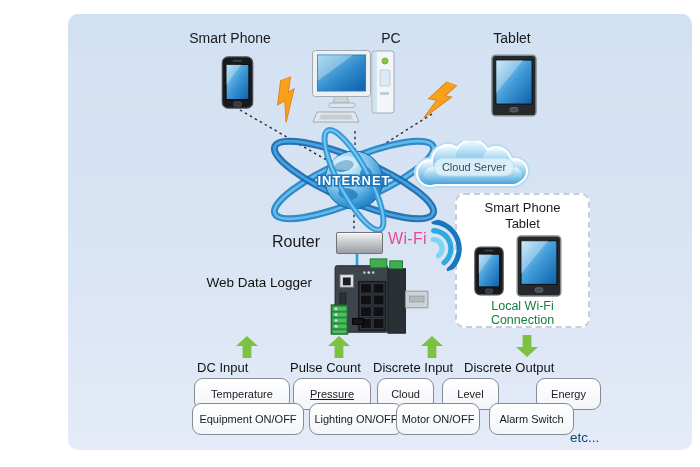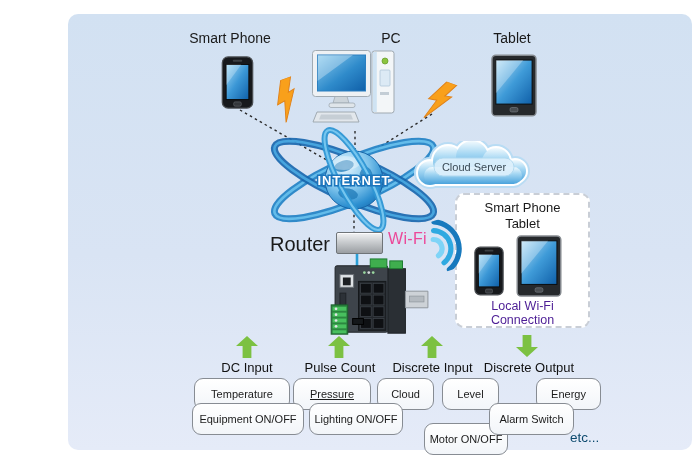--- a/index.html
+++ b/index.html
@@ -15,48 +15,48 @@
     background:linear-gradient(180deg,#d2e1f2 0%,#d9e4f4 55%,#e5ebf8 100%);
     z-index:0;
   }
   .lines-svg{left:0;top:0;width:700px;height:467px;z-index:1;pointer-events:none;}
   .z2{z-index:2;}
   .z3{z-index:3;}
   .dev-label{
     font-size:14px;color:#1a1a1a;text-align:center;line-height:15px;z-index:2;
   }
   .router-label{
-    font-size:20px;color:#1a1a1a;text-align:right;z-index:2;
+    font-size:16px;color:#1a1a1a;text-align:center;z-index:2;
   }
   .router-box{
     left:336px;top:232px;width:45px;height:20px;z-index:2;
     background:linear-gradient(180deg,#f2f3f4 0%,#c9cccf 45%,#9a9ea2 100%);
     border:1px solid #6f7478;border-radius:2px;
     box-shadow:inset 0 1px 0 rgba(255,255,255,.8);
   }
   .wifi-label{
     left:388px;top:230px;font-size:16px;color:#ec4899;z-index:2;letter-spacing:.3px;
   }
   .local-box{
     left:455px;top:193px;width:135px;height:135px;z-index:3;
     background:#ffffff;border:2px dashed #c9ced6;border-radius:9px;
     box-sizing:border-box;
   }
   .local-title{
     font-size:13px;color:#1a1a1a;text-align:center;line-height:16px;z-index:3;
   }
   .local-caption{
-    font-size:12.5px;color:#4c1d95;text-align:center;line-height:14px;z-index:3;
+    font-size:12.5px;color:#15803d;text-align:center;line-height:14px;z-index:3;
   }
   .logger-label{
     left:172px;top:275px;width:140px;text-align:right;z-index:2;
     font-size:13.5px;color:#111;line-height:16px;
   }
   .io-label{
-    top:360px;font-size:13px;color:#111;text-align:center;z-index:2;white-space:nowrap;
+    top:360px;font-size:13px;color:#111;text-align:left;z-index:2;white-space:nowrap;
   }
   .arrow{width:22px;height:22px;background:#7cc142;z-index:2;}
   .arrow-up{clip-path:polygon(50% 0%,100% 46%,70% 46%,70% 100%,30% 100%,30% 46%,0% 46%);}
   .arrow-down{clip-path:polygon(30% 0%,70% 0%,70% 54%,100% 54%,50% 100%,0% 54%,30% 54%);}
   .pill{
     height:32px;border-radius:9px;z-index:2;box-sizing:border-box;
     background:linear-gradient(180deg,#ffffff,#f2f5f9);
     border:1px solid #878c93;
     display:flex;align-items:center;justify-content:center;
     font-size:11px;color:#1b1b1b;white-space:nowrap;
@@ -247,20 +247,21 @@
   <rect x="1" y="1" width="45" height="62" rx="4" fill="#26292c" stroke="#868b90" stroke-width="1.5"></rect>
   <rect x="5" y="6" width="37" height="45" fill="url(#scr-t2)" stroke="#0a0b0c"></rect>
   <polygon points="5,6 33,6 5,40" fill="#ffffff" opacity="0.28"></polygon>
   <rect x="19.5" y="54.5" width="8" height="4.5" rx="1.6" fill="#4a4e52" stroke="#6e7378" stroke-width="0.8"></rect>
 </svg>
 
 <div class="abs local-caption" style="left:455px;top:299px;width:135px;">Local Wi-Fi</div>
 <div class="abs local-caption" style="left:455px;top:313px;width:135px;">Connection</div>
 
 <div class="abs logger-label">
+  <div>Web Data Logger</div>
 </div>
 
 <svg class="abs z2" style="left:330px;top:256px;" width="102" height="86" viewBox="0 0 102 88">
   <rect x="58" y="13" width="18" height="66" fill="#2a2f34" stroke="#1f2327"></rect>
   <rect x="4" y="10" width="54" height="68" rx="2" fill="#3e444b" stroke="#1f2327"></rect>
   <rect x="40" y="3" width="17" height="9" fill="#3fae4e" stroke="#1e7c31"></rect>
   <rect x="60" y="5" width="13" height="8" fill="#3fae4e" stroke="#1e7c31"></rect>
   <rect x="9" y="19" width="14" height="13" fill="#dfe3e6" stroke="#6a7076"></rect>
   <rect x="12" y="22" width="8" height="8" fill="#1c1f22"></rect>
   <circle cx="34" cy="17" r="1.4" fill="#9ad79f"></circle>
@@ -306,16 +307,16 @@
 <div class="abs io-label" style="left:464px;width:130px;">Discrete Output</div>
 
 <div class="abs pill" style="left:194px;top:378px;width:96px;">Temperature</div>
 <div class="abs pill" style="left:293px;top:378px;width:78px;text-decoration:underline;">Pressure</div>
 <div class="abs pill" style="left:377px;top:378px;width:57px;">Cloud</div>
 <div class="abs pill" style="left:442px;top:378px;width:57px;">Level</div>
 <div class="abs pill" style="left:536px;top:378px;width:65px;">Energy</div>
 
 <div class="abs pill" style="left:192px;top:403px;width:112px;">Equipment ON/OFF</div>
 <div class="abs pill" style="left:309px;top:403px;width:94px;">Lighting ON/OFF</div>
-<div class="abs pill" style="left:424px;top:403px;width:84px;margin-top:20px;">Motor ON/OFF</div>
+<div class="abs pill" style="left:396px;top:403px;width:84px;">Motor ON/OFF</div>
 <div class="abs pill" style="left:489px;top:403px;width:85px;">Alarm Switch</div>
 
 <div class="abs etc">etc...</div>
 
 </body></html>

